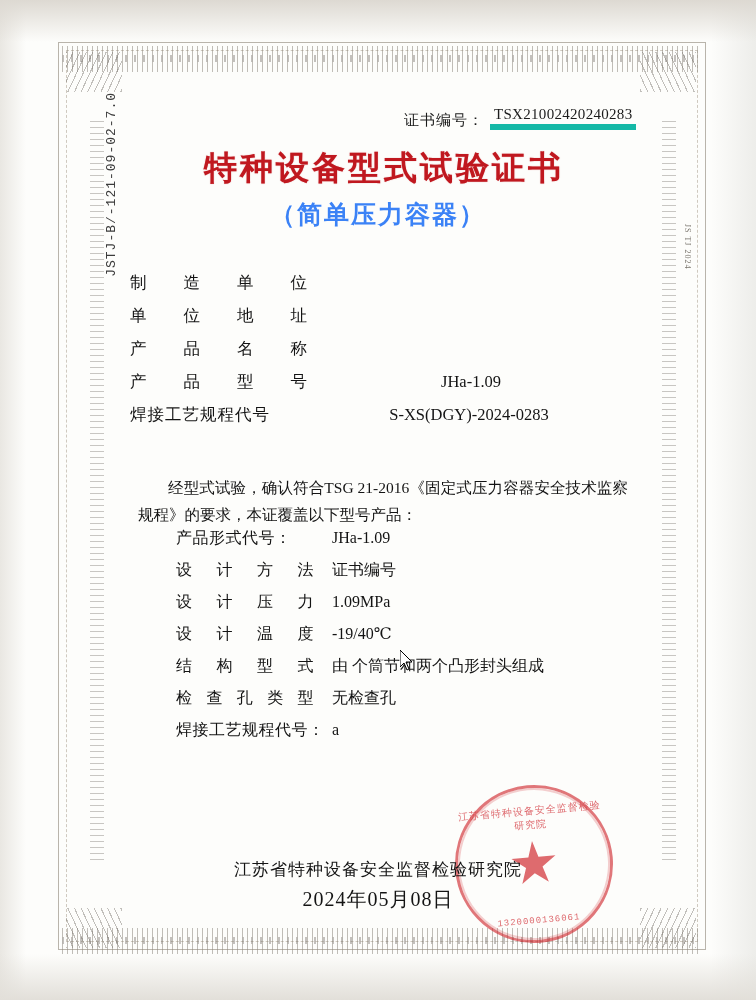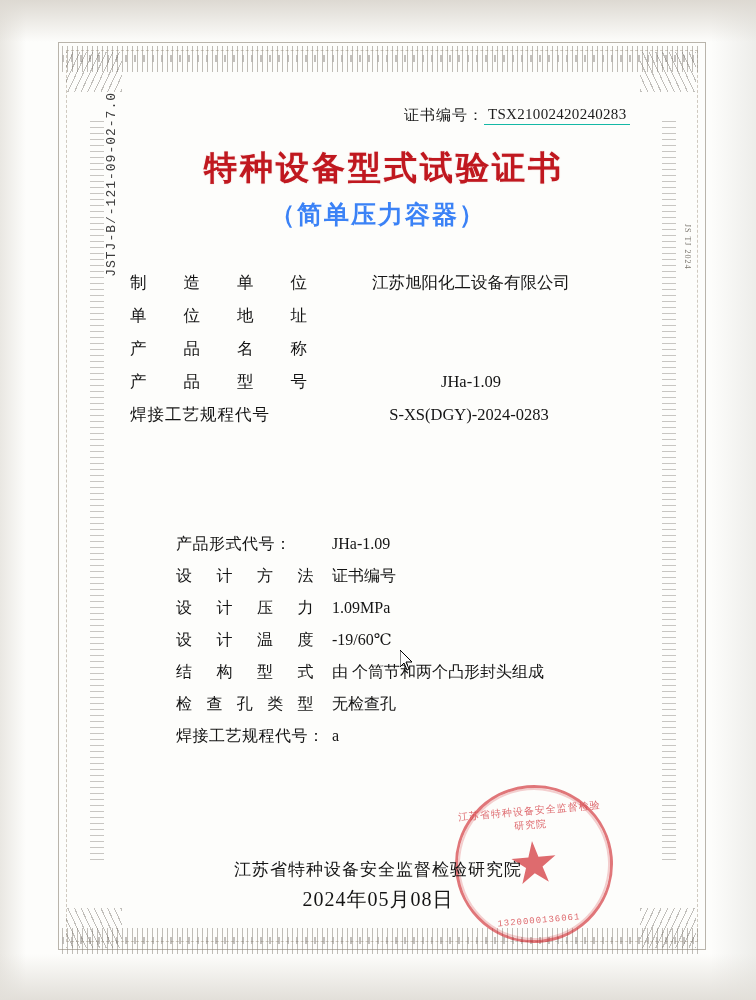--- a/index.html
+++ b/index.html
@@ -109,28 +109,29 @@
     white-space: nowrap;
   }
 
   
   .cert-no-row {
     position: absolute;
     left: 404px;
     top: 106px;
     display: flex;
     align-items: flex-end;
+    gap: 6px;
     font-size: 15px;
     color: #1b1b1b;
   }
   .cert-no-label { letter-spacing: 1px; }
   .cert-no-value {
     font-family: "Liberation Serif", serif;
     font-size: 15px;
-    border-bottom: 1px solid #14b8a6;
+    border-bottom: 6px solid #14b8a6;
     padding: 0 4px 1px 4px;
     letter-spacing: .3px;
   }
 
   
   .title {
     position: absolute;
     left: 12px; right: 0;
     top: 146px;
     text-align: center;
@@ -209,21 +210,20 @@
     height: 32px;
     font-size: 16px;
     color: #141414;
   }
   .spec-label {
     width: 138px;
     display: flex;
     justify-content: space-between;
     letter-spacing: .5px;
     white-space: nowrap;
-    margin-top: 6px;
   }
   .spec-label.nospread { display: block; letter-spacing: .5px; }
   .spec-value {
     padding-left: 18px;
     white-space: nowrap;
   }
 
   
   .cursor {
     position: absolute;
@@ -329,21 +329,20 @@
   <div class="subtitle">（简单压力容器）</div>
 
   <div class="fields">
     <div class="field-row">
       <span class="field-label spread">
         <span>制</span>
           <span>造</span>
           <span>单</span>
           <span>位</span>
       </span>
-      <span class="field-value center">江苏旭阳化工设备有限公司</span>
     </div>
     <div class="field-row">
       <span class="field-label spread">
         <span>单</span>
           <span>位</span>
           <span>地</span>
           <span>址</span>
       </span>
     </div>
     <div class="field-row">
@@ -362,20 +361,23 @@
           <span>号</span>
       </span>
       <span class="field-value center">JHa-1.09</span>
     </div>
     <div class="field-row">
       <span class="field-label">焊接工艺规程代号</span>
       <span class="field-value center">S-XS(DGY)-2024-0283</span>
     </div>
   </div>
 
+  <div class="para">
+    <span class="indent"></span><span>经型式试验，确认符合TSG 21-2016《固定式压力容器安全技术监察规程》的要求，本证覆盖以下型号产品：</span>
+  </div>
 
   <div class="spec-list">
     <div class="spec-row">
       <span class="spec-label nospread">产品形式代号：</span>
       <span class="spec-value">JHa-1.09</span>
     </div>
     <div class="spec-row">
       <span class="spec-label">
         <span>设</span>
           <span>计</span>
@@ -393,21 +395,21 @@
       </span>
       <span class="spec-value">1.09MPa</span>
     </div>
     <div class="spec-row">
       <span class="spec-label">
         <span>设</span>
           <span>计</span>
           <span>温</span>
           <span>度</span>
       </span>
-      <span class="spec-value">-19/60℃</span>
+      <span class="spec-value">-19/40℃</span>
     </div>
     <div class="spec-row">
       <span class="spec-label">
         <span>结</span>
           <span>构</span>
           <span>型</span>
           <span>式</span>
       </span>
       <span class="spec-value">由  个筒节和两个凸形封头组成</span>
     </div>

